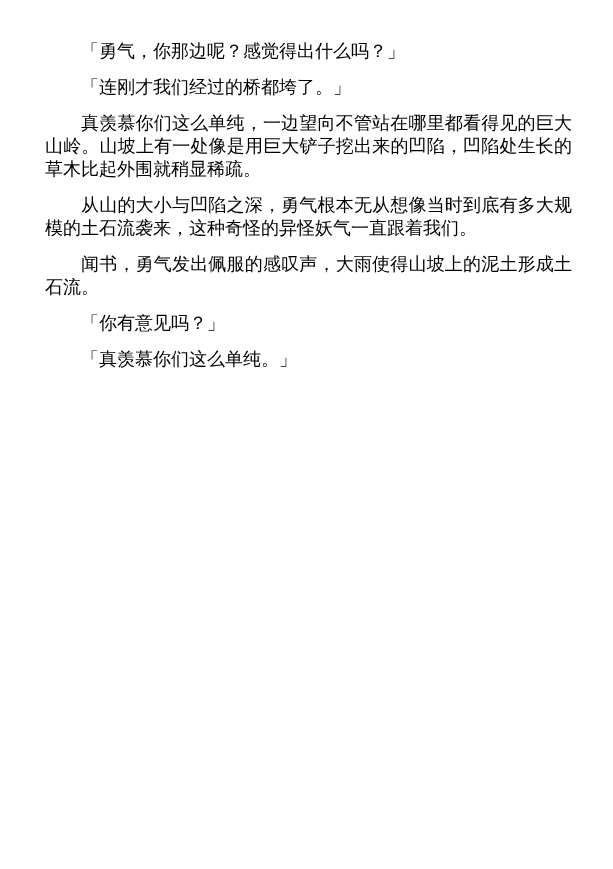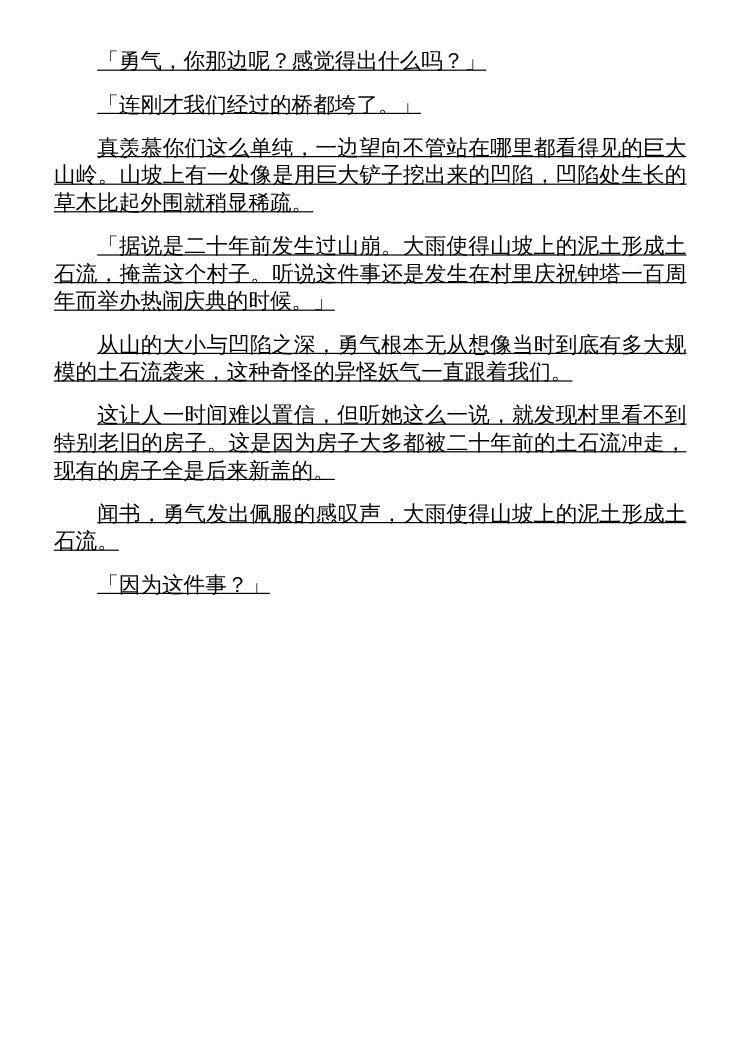--- a/index.html
+++ b/index.html
@@ -11,39 +11,37 @@
     width: 613px;
     height: 869px;
     overflow: hidden;
   }
   .page {
     box-sizing: border-box;
     width: 613px;
     height: 869px;
     background: #ffffff;
     padding: 40px 41px 0 45px;
-    text-decoration: underline;
   }
   .page p {
     margin: 0 0 13px 0;
     font-family: "Liberation Serif", "DejaVu Serif", serif;
     font-size: 18px;
     line-height: 23px;
     color: #000000;
     text-align: justify;
     text-indent: 2em;
     word-break: normal;
     letter-spacing: 0;
   }
 </style>
 </head>
 <body>
 
 <div class="page">
   <p>「勇气，你那边呢？感觉得出什么吗？」</p>
   <p>「连刚才我们经过的桥都垮了。」</p>
   <p>真羡慕你们这么单纯，一边望向不管站在哪里都看得见的巨大山岭。山坡上有一处像是用巨大铲子挖出来的凹陷，凹陷处生长的草木比起外围就稍显稀疏。</p>
-  <p>「据说是二十年前发生过山崩。大雨使得山坡上的泥土形成土石流，掩盖这个村子。听说这件事还是发生在村里庆祝钟塔一百周年而举办热闹庆典的时候。」</p>
   <p>从山的大小与凹陷之深，勇气根本无从想像当时到底有多大规模的土石流袭来，这种奇怪的异怪妖气一直跟着我们。</p>
-  <p>这让人一时间难以置信，但听她这么一说，就发现村里看不到特别老旧的房子。这是因为房子大多都被二十年前的土石流冲走，现有的房子全是后来新盖的。</p>
   <p>闻书，勇气发出佩服的感叹声，大雨使得山坡上的泥土形成土石流。</p>
-  <p>「因为这件事？」</p>
+  <p>「你有意见吗？」</p>
+  <p>「真羡慕你们这么单纯。」</p>
 </div>
 
 </body></html>

